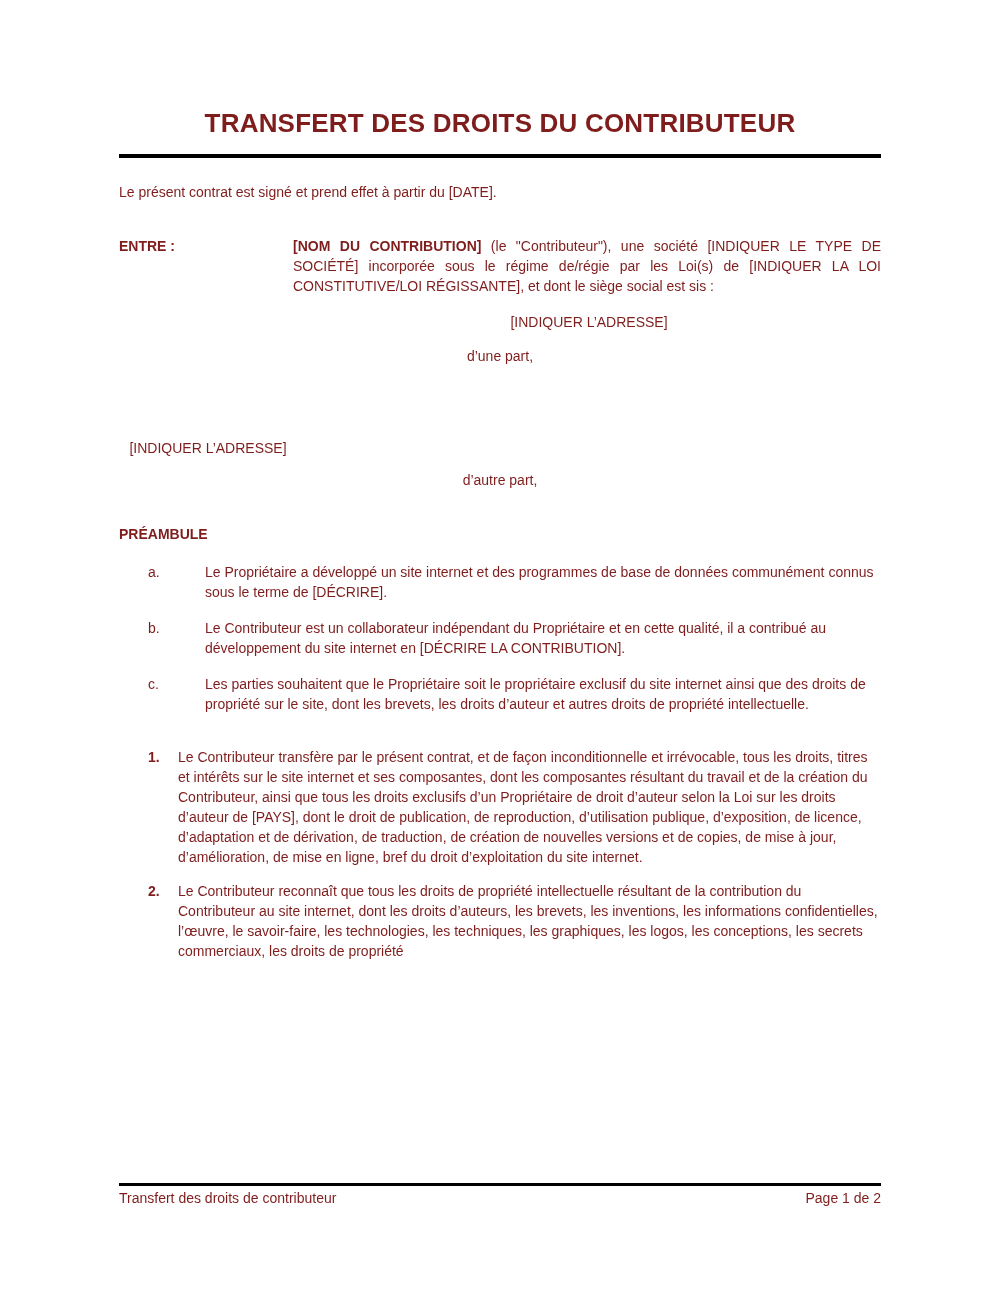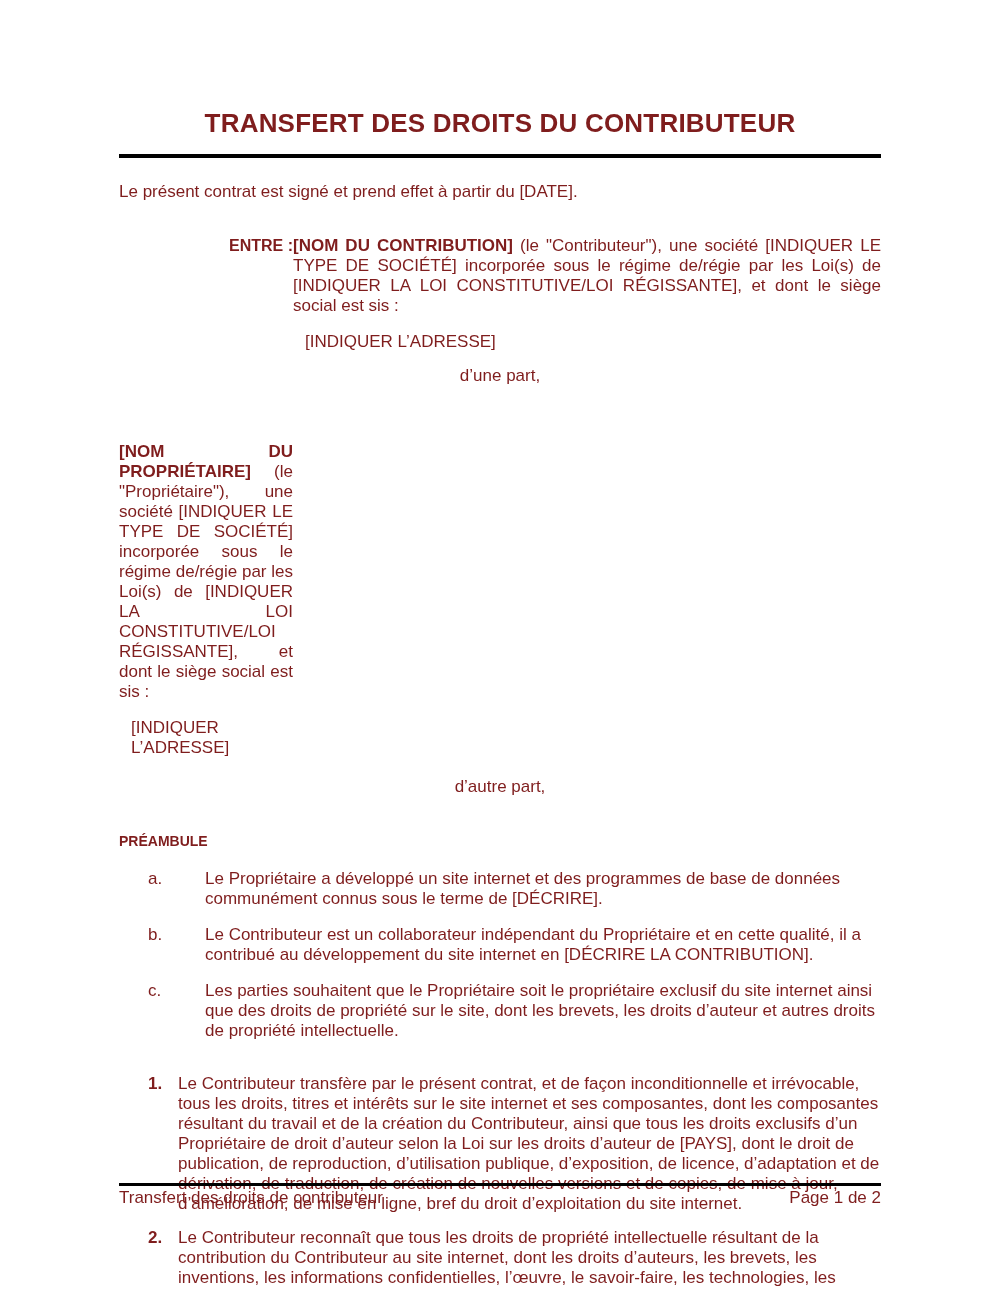--- a/index.html
+++ b/index.html
@@ -30,50 +30,50 @@
     text-align: center;
     letter-spacing: 0.2px;
   }
   .title-rule {
     border: none;
     height: 4px;
     background: #000000;
     margin: 16px 0 0 0;
   }
   .body-text {
-    font-size: 17px;
+    font-size: 14px;
     line-height: 20px;
   }
   .intro {
     margin: 24px 0 0 0;
   }
   .party { margin-top: 34px; }
   .party.second { margin-top: 56px; }
   .party-row {
     display: grid;
     grid-template-columns: 174px 1fr;
   }
   .party-label {
     font-weight: bold;
-    font-size: 16px;
+    font-size: 14px;
     line-height: 20px;
-    text-align: right;
   }
   .party-text {
     margin: 0;
     text-align: justify;
   }
   .party-address {
-    margin: 16px 0 0 12px;
+    margin: 16px 0 0 4px;
+    text-align: center;
   }
   .party-part {
     margin-top: 14px;
     text-align: center;
   }
-  .party.second .party-part { margin-top: 19px; }
+  .party.second .party-part { margin-top: 12px; }
   .preamble-heading {
     margin: 34px 0 0 0;
     font-size: 14px;
     line-height: 20px;
     font-weight: bold;
   }
   .abc-item {
     position: relative;
     padding-left: 86px;
     margin-top: 16px;
@@ -136,21 +136,20 @@
           <p class="body-text party-text"><strong>[NOM DU CONTRIBUTION]</strong><span> (le "Contributeur"), une société [INDIQUER LE TYPE DE SOCIÉTÉ] incorporée sous le régime de/régie par les Loi(s) de [INDIQUER LA LOI CONSTITUTIVE/LOI RÉGISSANTE], et dont le siège social est sis :</span></p>
           <p class="body-text party-address">[INDIQUER L’ADRESSE]</p>
         </div>
       </div>
       <div class="body-text party-part">d’une part,</div>
     </section>
 
     <section class="party second">
       <div class="party-row">
         <div class="party-body">
-          <p class="body-text party-text"><strong>[NOM DU PROPRIÉTAIRE]</strong><span> (le "Propriétaire"), une société [INDIQUER LE TYPE DE SOCIÉTÉ] incorporée sous le régime de/régie par les Loi(s) de [INDIQUER LA LOI CONSTITUTIVE/LOI RÉGISSANTE], et dont le siège social est sis :</span></p>
           <p class="body-text party-address">[INDIQUER L’ADRESSE]</p>
         </div>
       </div>
       <div class="body-text party-part">d’autre part,</div>
     </section>
 
     <h2 class="preamble-heading">PRÉAMBULE</h2>
 
     <div class="body-text abc-item first">
       <span class="abc-marker">a.</span>

